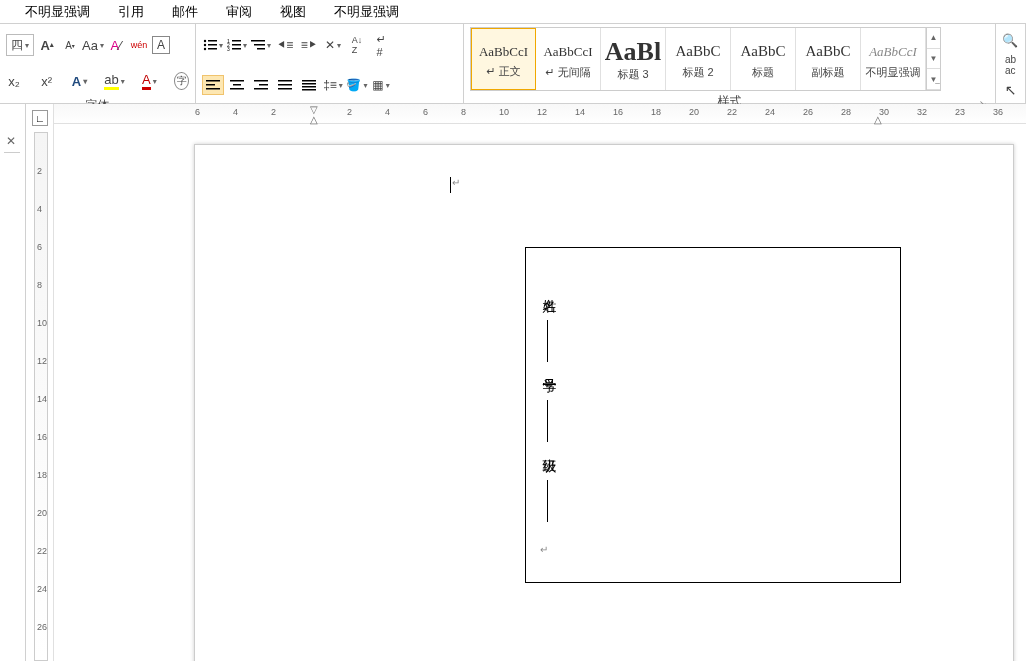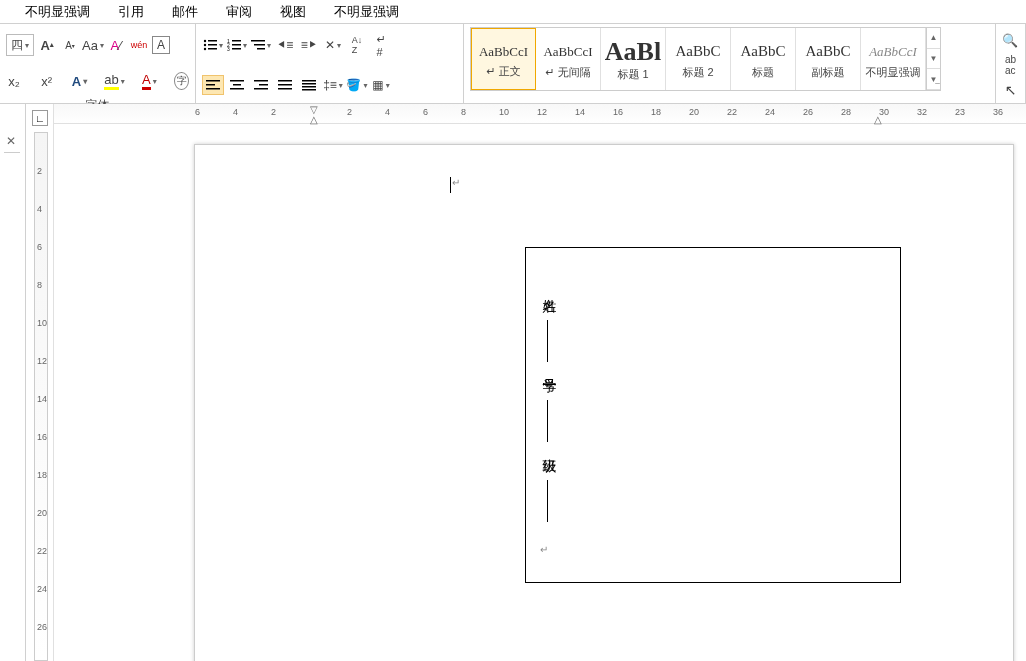--- a/index.html
+++ b/index.html
@@ -207,21 +207,21 @@
           <div class="style-item selected">
             <div class="style-preview ">AaBbCcI</div>
             <div class="style-name">↵ 正文</div>
           </div>
           <div class="style-item">
             <div class="style-preview ">AaBbCcI</div>
             <div class="style-name">↵ 无间隔</div>
           </div>
           <div class="style-item">
             <div class="style-preview big">AaBl</div>
-            <div class="style-name">标题 1</div>
+            <div class="style-name">标题 3</div>
           </div>
           <div class="style-item">
             <div class="style-preview med">AaBbC</div>
             <div class="style-name">标题 2</div>
           </div>
           <div class="style-item">
             <div class="style-preview med">AaBbC</div>
             <div class="style-name">标题</div>
           </div>
           <div class="style-item">
@@ -231,20 +231,24 @@
           <div class="style-item">
             <div class="style-preview ital">AaBbCcI</div>
             <div class="style-name">不明显强调</div>
           </div>
           <div class="gallery-scroll">
             <div>▲</div>
             <div>▼</div>
             <div>▼̲</div>
           </div>
         </div>
+    </div>
+    <div class="ribbon-group-label">
+      <span>样式</span>
+      <span class="launcher">↘</span>
     </div>
   </div>
 
   <div class="ribbon-group edit-group">
     <div class="edit-col">
       <span class="btn" style="font-size:13px;">🔍</span>
       <span class="btn" style="font-size:10px;">ab<br>ac</span>
       <span class="btn" style="font-size:14px;">↖</span>
     </div>
   </div>

